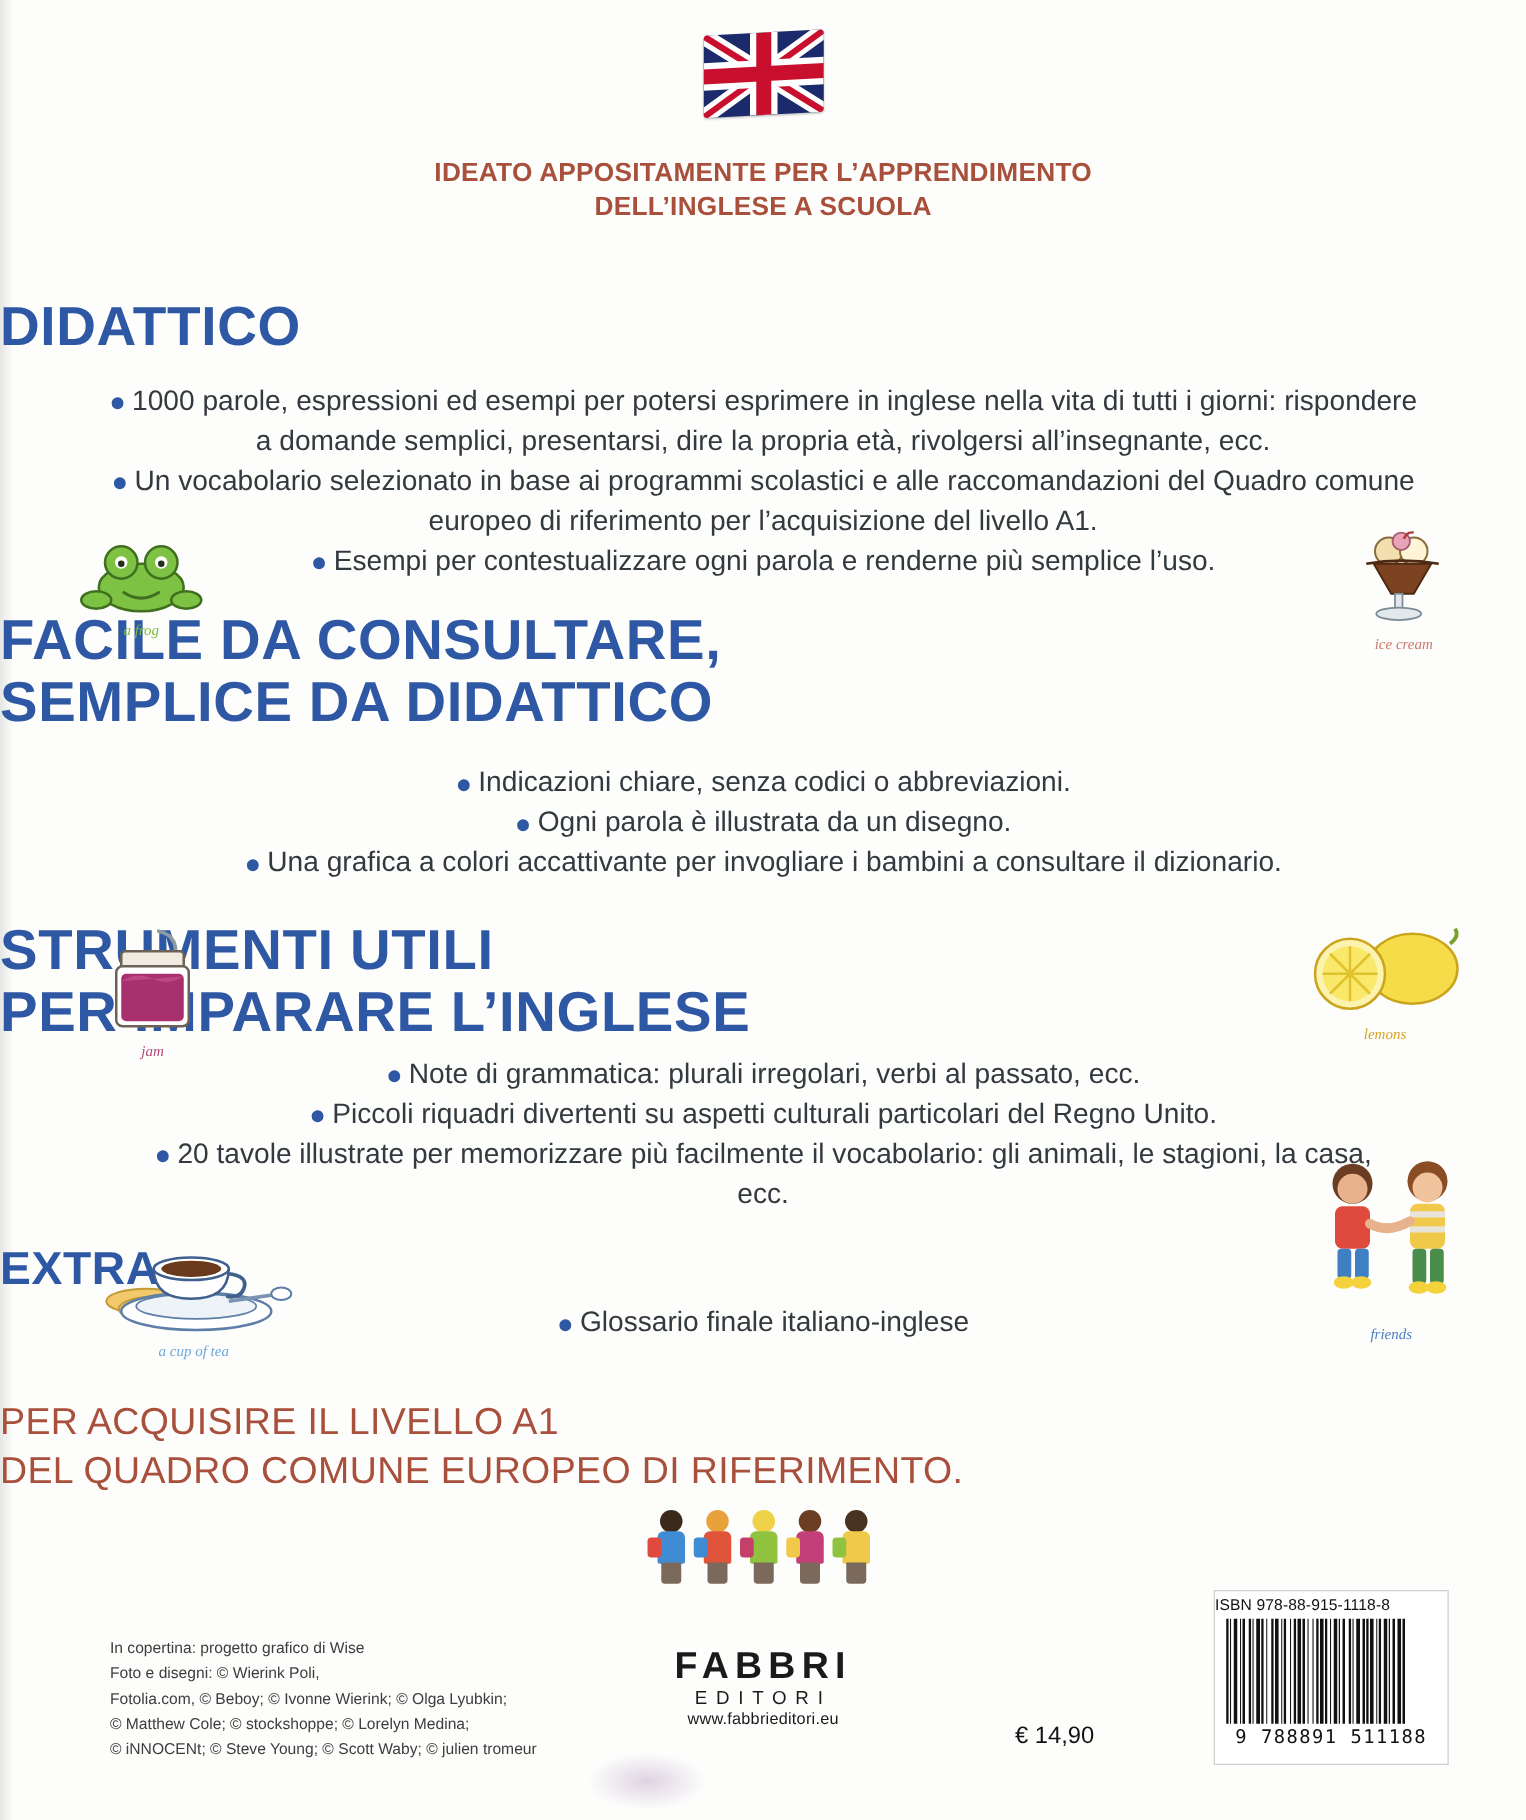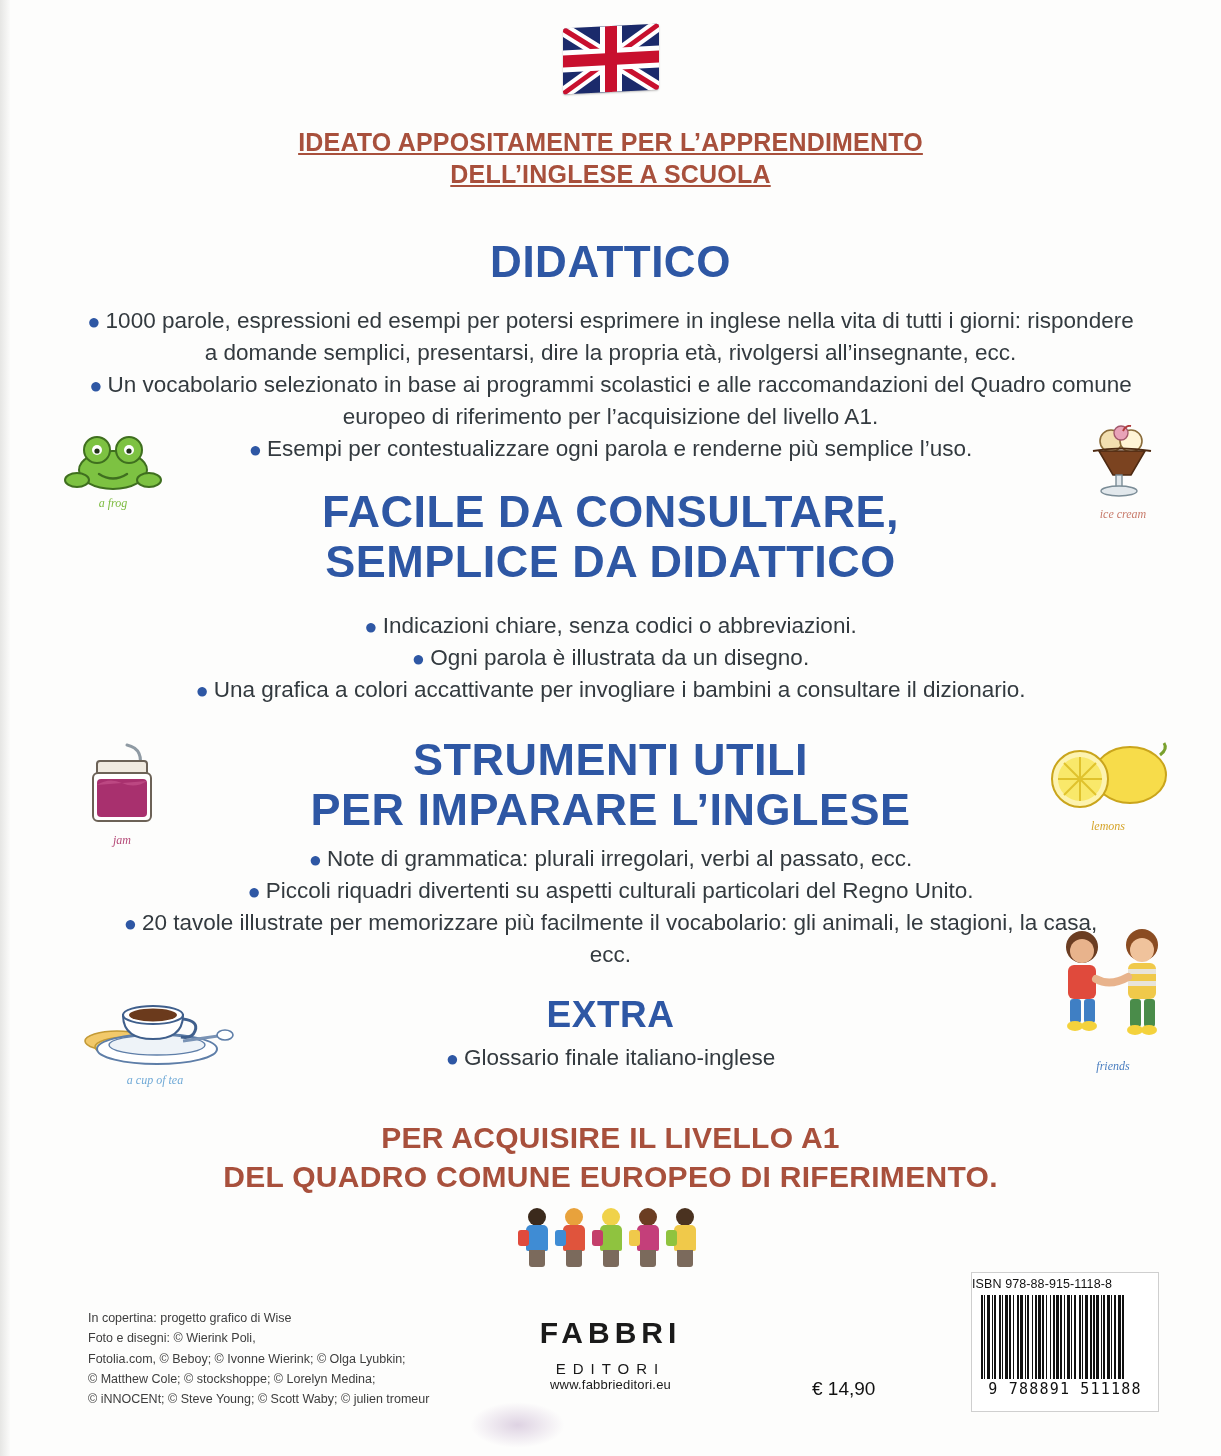--- a/index.html
+++ b/index.html
@@ -80,28 +80,26 @@
     background: #c8102e; transform: translateY(-50%);
   }
   
   .tagline {
     position: absolute;
     top: 126px;
     left: 0;
     width: 100%;
     text-align: center;
     color: #a8503c;
-    font-size: 25px;
+    font-size: 21px;
     line-height: 1.28;
     letter-spacing: .2px;
     font-weight: 600;
-    text-decoration: underline;
   }
   .sec-title {
-    text-align: center;
     color: #2e57a4;
     font-weight: bold;
     letter-spacing: .5px;
     line-height: 1.1;
   }
   .t-didattico {
     position: absolute;
     top: 238px; left: 0; width: 100%;
     font-size: 44px;
   }
@@ -136,25 +134,25 @@
   .bullet {
     color: #2e57a4;
     font-size: 22px;
     line-height: 0;
     vertical-align: middle;
     margin-right: 5px;
   }
   .footline {
     position: absolute;
     top: 1118px; left: 0; width: 100%;
-    text-align: center;
+    text-align: left;
     color: #a8503c;
     font-size: 30px;
     line-height: 1.3;
-    font-weight: 700;
+    font-weight: 400;
     letter-spacing: .3px;
   }
   
   .illu { position: absolute; text-align: center; }
   .cap {
     font-family: Liberation Serif, serif;
     font-style: italic;
     font-size: 12px;
     white-space: nowrap;
   }
@@ -208,21 +206,21 @@
   .publisher .name {
     font-size: 30px;
     letter-spacing: 5px;
     color: #1a1a1a;
     font-weight: bold;
   }
   .publisher .sub {
     font-size: 15px;
     letter-spacing: 7px;
     color: #1a1a1a;
-    margin-top: 10px;
+    margin-top: 0;
   }
   .publisher .site {
     font-size: 13px;
     color: #1a1a1a;
     letter-spacing: .2px;
   }
   .price {
     position: absolute;
     top: 1378px;
     left: 812px;

